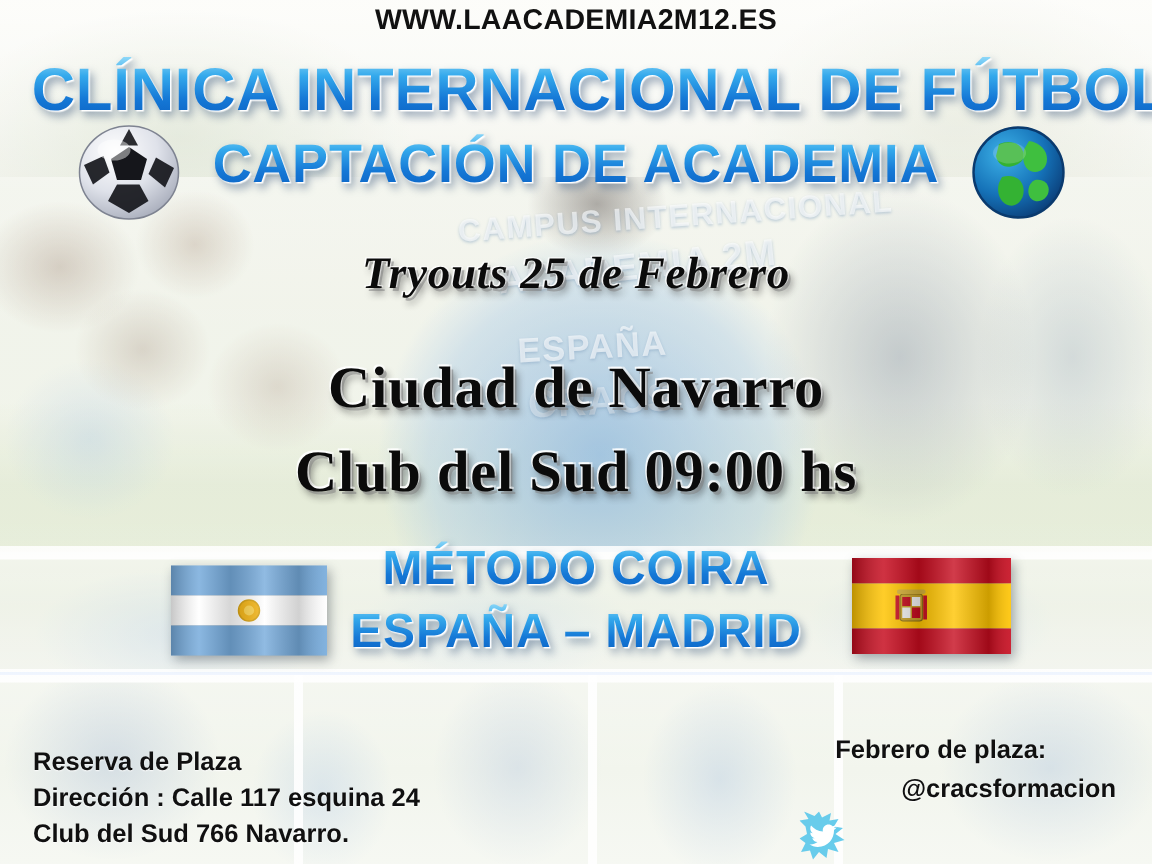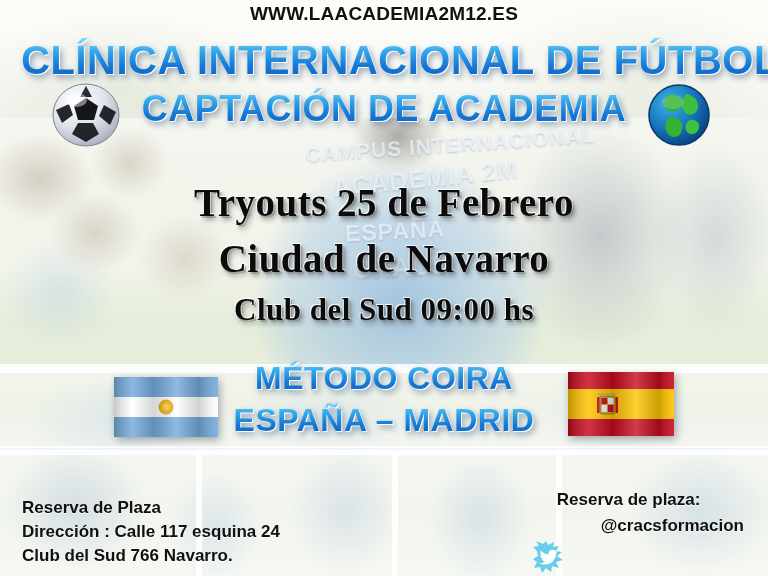--- a/index.html
+++ b/index.html
@@ -154,23 +154,23 @@
     font-family: "Liberation Serif", "DejaVu Serif", serif;
     font-weight: 700;
     color: #0b0b0b;
     letter-spacing: .5px;
     text-shadow:
       -1px -1px 0 rgba(255,255,255,.85),
        1px -1px 0 rgba(255,255,255,.55),
        2px 2px 0 rgba(130,130,130,.55),
        3px 4px 5px rgba(40,40,40,.45);
   }
-  .ev1 { left: 0; top: 180px; font-size: 39px; }
+  .ev1 { left: 0; top: 166px; font-size: 30px; font-style: italic; }
   .ev2 { left: 0; top: 236px; font-size: 39px; }
-  .ev3 { left: 0; top: 292px; font-size: 31px; }
+  .ev3 { left: 0; top: 292px; font-size: 39px; }
 
   
   .h-metodo  { left: 0; top: 360px; font-size: 32px; }
   .h-espana  { left: 0; top: 402px; font-size: 32px; }
 
   
   .flag-wrap { position: absolute; filter: drop-shadow(2px 3px 4px rgba(60,70,80,.45)); }
   .flag-ar { left: 112px; top: 374px; width: 108px; height: 66px; }
   .flag-es { left: 566px; top: 366px; width: 110px; height: 78px; }
 
@@ -332,21 +332,21 @@
       </svg>
     </div>
 
     <div class="contact-left">
       <div>Reserva de Plaza</div>
       <div>Dirección : Calle 117 esquina 24</div>
       <div>Club del Sud 766 Navarro.</div>
     </div>
 
     <div class="contact-right">
-      <div>Reserva de plaza:</div>
+      <div>Febrero de plaza:</div>
       <div class="handle-row">
         <div class="handle-spacer"></div>
         <div>@cracsformacion</div>
       </div>
     </div>
 
     <div class="tw">
       <svg viewBox="0 0 36 34" width="36" height="34">
         <path d="M4,10 L0,6 L6,5 L3,0 L10,3 L13,0 L15,4 L21,1 L20,6 L26,5 L23,10 L29,11 L24,15 L30,19 L23,21 L26,27 L19,25 L18,31 L13,27 L9,32 L7,26 L1,27 L4,21 L0,18 L5,15 Z" fill="#5BC8EA" opacity=".92"></path>
         <path d="M25,10.5 c-.7.3-1.4.5-2.2.6 .8-.5 1.4-1.2 1.7-2.1 -.7.4-1.6.8-2.4.9 -.7-.8-1.7-1.2-2.8-1.2 -2.1,0 -3.8,1.7 -3.8,3.8 0,.3 0,.6 .1,.9 -3.2-.2 -6-1.7 -7.9-4 -.3.6 -.5,1.2 -.5,1.9 0,1.3 .7,2.5 1.7,3.2 -.6,0 -1.2-.2 -1.7-.5 0,0 0,0 0,.1 0,1.8 1.3,3.4 3,3.7 -.3.1 -.6.1 -1,.1 -.2,0 -.5,0 -.7-.1 .5,1.5 1.9,2.6 3.5,2.6 -1.3,1 -2.9,1.6 -4.7,1.6 -.3,0 -.6,0 -.9-.1 1.7,1.1 3.7,1.7 5.8,1.7 7,0 10.8-5.8 10.8-10.8 0-.2 0-.3 0-.5 .8-.5 1.4-1.2 1.9-2Z" fill="#ffffff"></path>

